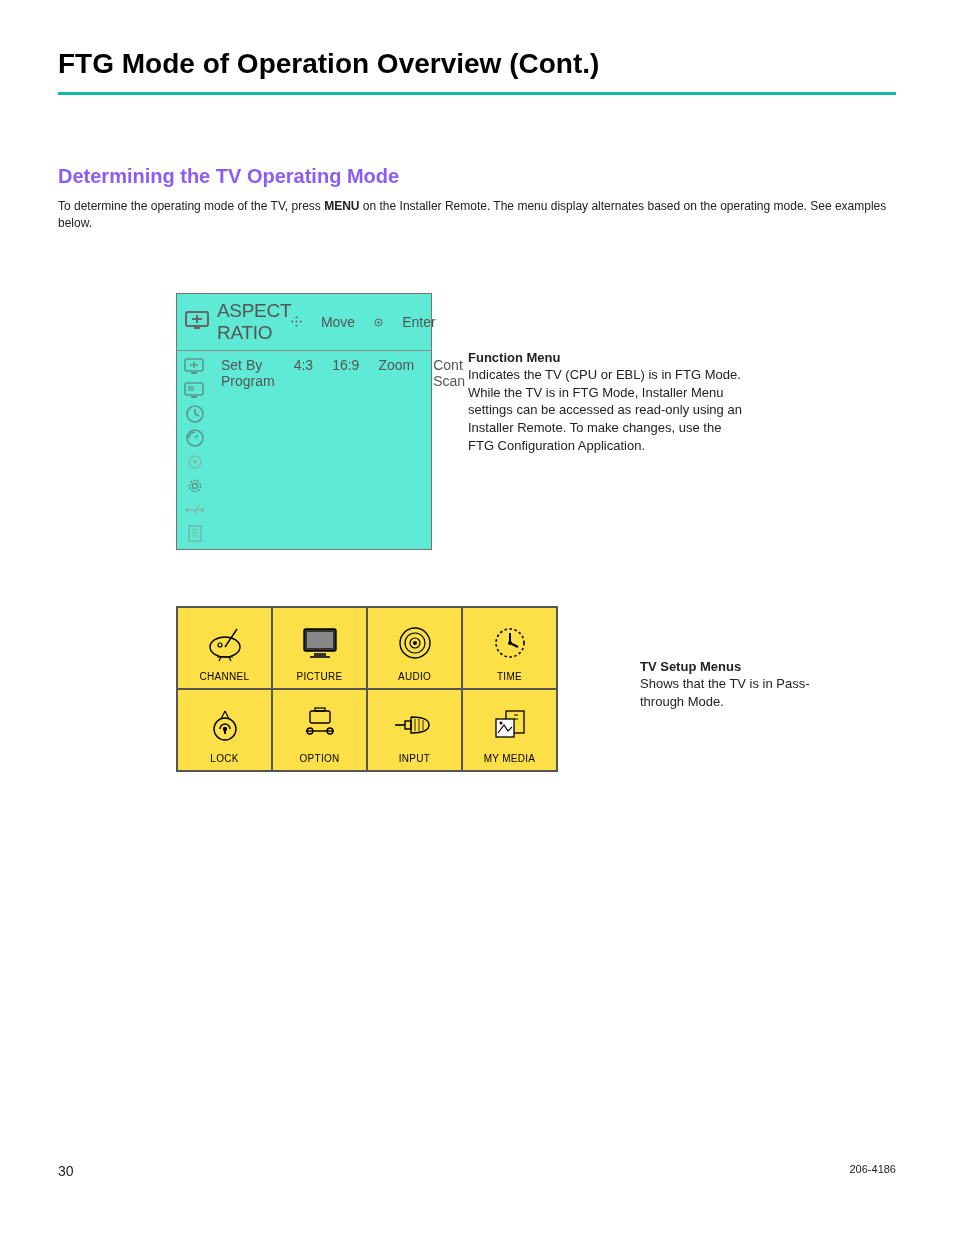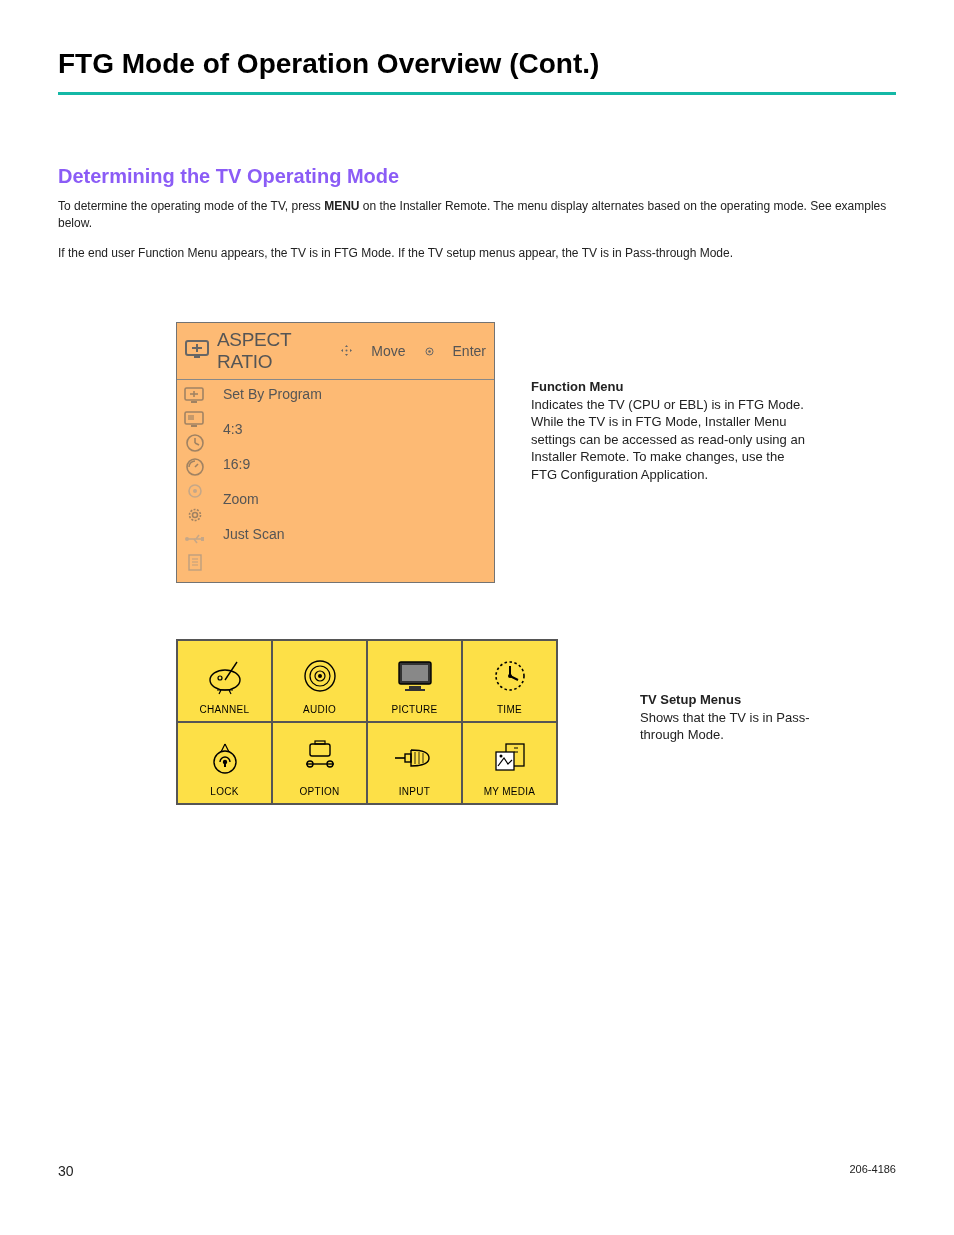--- a/index.html
+++ b/index.html
@@ -36,24 +36,24 @@
     color: #222;
   }
   .bold { font-weight: bold; }
   
   .figure-row {
     display: flex;
     align-items: flex-start;
     margin-top: 60px;
   }
   .function-menu-box {
-    width: 319px;
+    width: 256px;
     margin-left: 118px;
     border: 1.5px solid #737373;
-    background: #fdba74;
+    background: #5eead4;
   }
   .fm-header {
     display: flex;
     align-items: center;
     padding: 6px 8px 6px 8px;
     border-bottom: 1.5px solid #888;
   }
   .fm-header .fm-title {
     font-size: 19px;
     color: #555;
@@ -86,21 +86,21 @@
     align-items:center;
     justify-content:center;
     opacity: 0.55;
   }
   .fm-listcol {
     flex: 1;
     padding: 6px 8px 40px 8px;
     font-size: 14px;
     color: #555;
     display: flex;
-    flex-direction: column;
+    flex-direction: row;
     gap: 19px;
   }
   .callout {
     font-size: 13px;
     line-height: 1.35;
     color: #222;
     width: 275px;
     margin-left: 36px;
     margin-top: 56px;
   }
@@ -165,21 +165,20 @@
 
 <div class="page">
   <h1 class="page-title">FTG Mode of Operation Overview (Cont.)</h1>
 
   <h2 class="section-heading">Determining the TV Operating Mode</h2>
 
   <p class="body-para">
     <span>To determine the operating mode of the TV, press </span><span class="bold">MENU</span><span> on the Installer Remote. The menu display alternates based on the operating mode. See examples below.</span>
   </p>
 
-  <p class="body-para">If the end user Function Menu appears, the TV is in FTG Mode. If the TV setup menus appear, the TV is in Pass-through Mode.</p>
 
   <div class="figure-row">
     <div class="function-menu-box">
       <div class="fm-header">
         <span>
           <svg width="26" height="20" viewBox="0 0 26 20">
               <rect x="1" y="2" width="22" height="14" rx="2" fill="none" stroke="#666" stroke-width="2"></rect>
               <line x1="7" y1="9" x2="17" y2="9" stroke="#666" stroke-width="2"></line>
               <line x1="12" y1="5" x2="12" y2="13" stroke="#666" stroke-width="2"></line>
               <rect x="9" y="17" width="6" height="2" fill="#666"></rect>
@@ -262,21 +261,21 @@
                 <line x1="6" y1="9" x2="12" y2="9" stroke="#888" stroke-width="1"></line>
                 <line x1="6" y1="12" x2="12" y2="12" stroke="#888" stroke-width="1"></line>
               </svg>
             </span>
         </div>
         <div class="fm-listcol">
           <div>Set By Program</div>
           <div>4:3</div>
           <div>16:9</div>
           <div>Zoom</div>
-          <div>Just Scan</div>
+          <div>Cont Scan</div>
         </div>
       </div>
     </div>
 
     <div class="callout">
       <div class="callout-title">Function Menu</div>
       <div>Indicates the TV (CPU or EBL) is in FTG Mode. While the TV is in FTG Mode, Installer Menu settings can be accessed as read-only using an Installer Remote. To make changes, use the FTG Configuration Application.</div>
     </div>
   </div>
 
@@ -290,38 +289,38 @@
                 <circle cx="17" cy="22" r="2" fill="none" stroke="#000" stroke-width="1.2"></circle>
                 <line x1="22" y1="24" x2="34" y2="6" stroke="#000" stroke-width="1.4"></line>
                 <path d="M14 34 L30 34 M18 34 L16 38 M26 34 L28 38" stroke="#000" stroke-width="1.2" fill="none"></path>
               </svg>
           </span>
           <span class="setup-cell-label">CHANNEL</span>
         </div>
         <div class="setup-cell">
           <span class="setup-icon">
             <svg width="44" height="40" viewBox="0 0 44 40">
+                <rect x="6" y="6" width="32" height="22" rx="2" fill="#333" stroke="#000" stroke-width="1.4"></rect>
+                <rect x="9" y="9" width="26" height="16" fill="#888"></rect>
+                <rect x="16" y="30" width="12" height="3" fill="#333"></rect>
+                <rect x="12" y="33" width="20" height="2" fill="#333"></rect>
+              </svg>
+          </span>
+          <span class="setup-cell-label">PICTURE</span>
+        </div>
+        <div class="setup-cell">
+          <span class="setup-icon">
+            <svg width="44" height="40" viewBox="0 0 44 40">
                 <circle cx="22" cy="20" r="15" fill="none" stroke="#000" stroke-width="1.4"></circle>
                 <circle cx="22" cy="20" r="10" fill="none" stroke="#000" stroke-width="1.2"></circle>
                 <circle cx="22" cy="20" r="5" fill="none" stroke="#000" stroke-width="1.2"></circle>
                 <circle cx="22" cy="20" r="2" fill="#000"></circle>
               </svg>
           </span>
           <span class="setup-cell-label">AUDIO</span>
-        </div>
-        <div class="setup-cell">
-          <span class="setup-icon">
-            <svg width="44" height="40" viewBox="0 0 44 40">
-                <rect x="6" y="6" width="32" height="22" rx="2" fill="#333" stroke="#000" stroke-width="1.4"></rect>
-                <rect x="9" y="9" width="26" height="16" fill="#888"></rect>
-                <rect x="16" y="30" width="12" height="3" fill="#333"></rect>
-                <rect x="12" y="33" width="20" height="2" fill="#333"></rect>
-              </svg>
-          </span>
-          <span class="setup-cell-label">PICTURE</span>
         </div>
         <div class="setup-cell">
           <span class="setup-icon">
             <svg width="44" height="40" viewBox="0 0 44 40">
                 <circle cx="22" cy="20" r="14" fill="none" stroke="#000" stroke-width="1.6" stroke-dasharray="2.5 2.5"></circle>
                 <circle cx="22" cy="20" r="2" fill="#000"></circle>
                 <line x1="22" y1="20" x2="22" y2="10" stroke="#000" stroke-width="2"></line>
                 <line x1="22" y1="20" x2="30" y2="24" stroke="#000" stroke-width="2"></line>
               </svg>
           </span>

